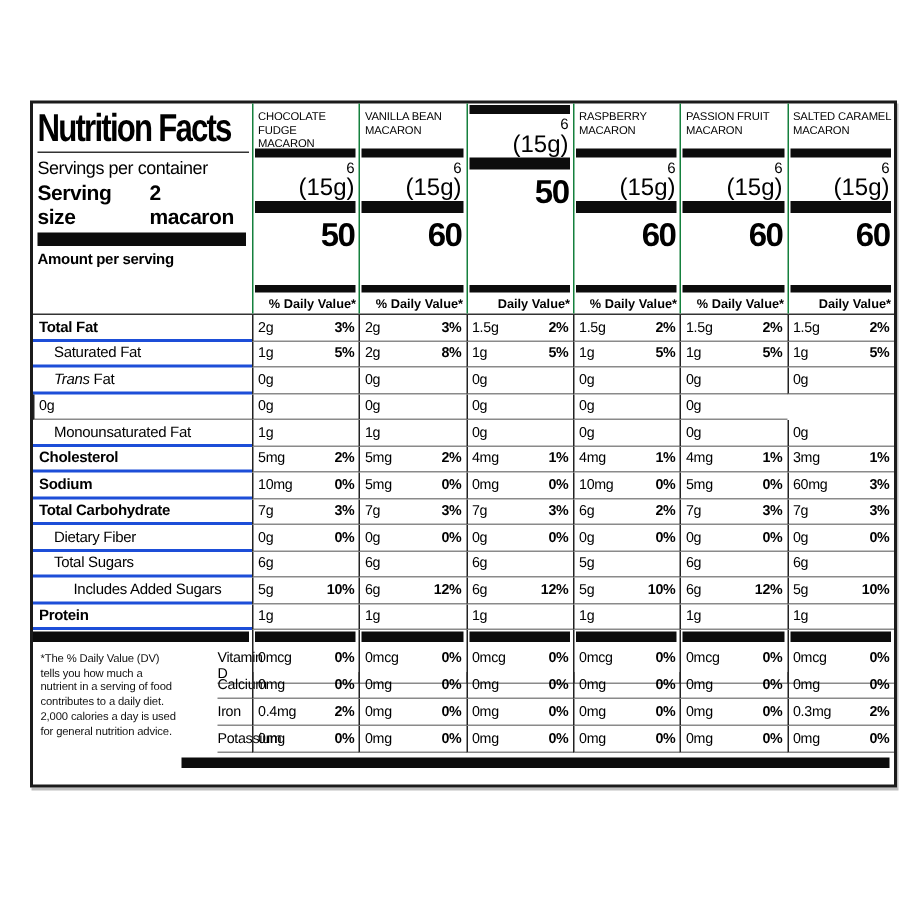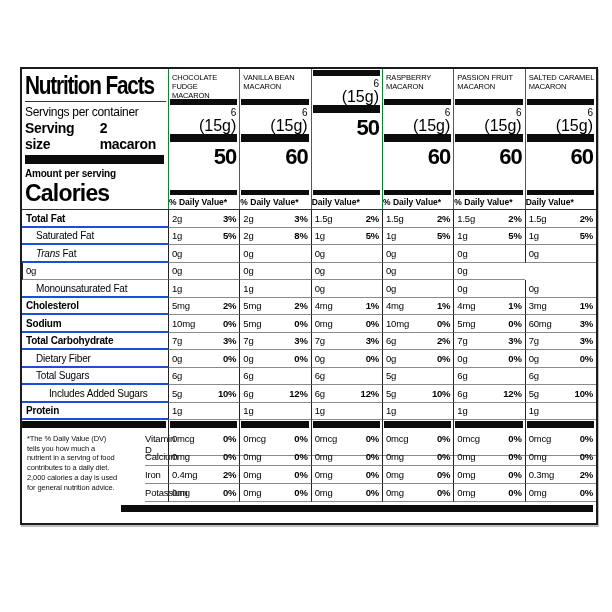--- a/index.html
+++ b/index.html
@@ -25,21 +25,21 @@
   .flavor-name{font-size:7.5px;line-height:9px;padding:4px 2px 0 3px;height:29px;
                box-sizing:border-box;text-transform:uppercase;letter-spacing:-0.1px;}
   .bar{background:#0c0c0c;}
   .bar1{height:6px;margin:1px 2px 1px 1px;}
   .serv-count{text-align:right;font-size:10px;line-height:13px;padding-right:3px;}
   .serv-wt{text-align:right;font-size:16px;line-height:13px;padding-right:3px;}
   .bar2{height:8px;margin:2px 2px 2px 1px;}
   .cal-num{text-align:right;font-size:22px;font-weight:bold;line-height:25px;
            padding-right:3px;letter-spacing:-1px;}
   .bar3{height:5px;margin:auto 2px 1px 1px;}
-  .dv-hdr{font-size:8.5px;font-weight:bold;line-height:13px;
+  .dv-hdr{text-align:right;font-size:8.5px;font-weight:bold;line-height:13px;
           padding-right:2px;white-space:nowrap;}
   
   .n-row{display:grid;grid-template-columns:146px repeat(6,1fr);height:17.5px;}
   .n-label{border-bottom:2px solid #1d4ed8;font-size:10px;padding-top:2.5px;
            box-sizing:border-box;letter-spacing:-0.2px;white-space:nowrap;}
   .indent0{padding-left:4px;} .indent1{padding-left:14px;} .indent2{padding-left:27px;}
   .bold{font-weight:bold;}
   .n-cell{border-left:1px solid #222;border-bottom:1px solid #8a8a8a;display:flex;
           justify-content:space-between;font-size:9.5px;padding:2.5px 3px 0 3px;
           box-sizing:border-box;letter-spacing:-0.2px;}
@@ -72,21 +72,20 @@
       <div class="hdr-left">
         <div class="nf-title">Nutrition Facts</div>
         <div class="thin-rule"></div>
         <div class="servings-line">Servings per container</div>
         <div class="serving-size-line">
           <span>Serving size</span>
           <span>2 macaron</span>
         </div>
         <div class="label-bar"></div>
         <div class="amount-line">Amount per serving</div>
-        <div class="calories-word">Calories</div>
       </div>
 
     <div class="flavor-col">
           <div class="flavor-name">CHOCOLATE FUDGE MACARON</div>
           <div class="bar bar1"></div>
           <div class="serv-count">6</div>
           <div class="serv-wt">(15g)</div>
           <div class="bar bar2"></div>
           <div class="cal-num">50</div>
           <div class="bar bar3"></div>

